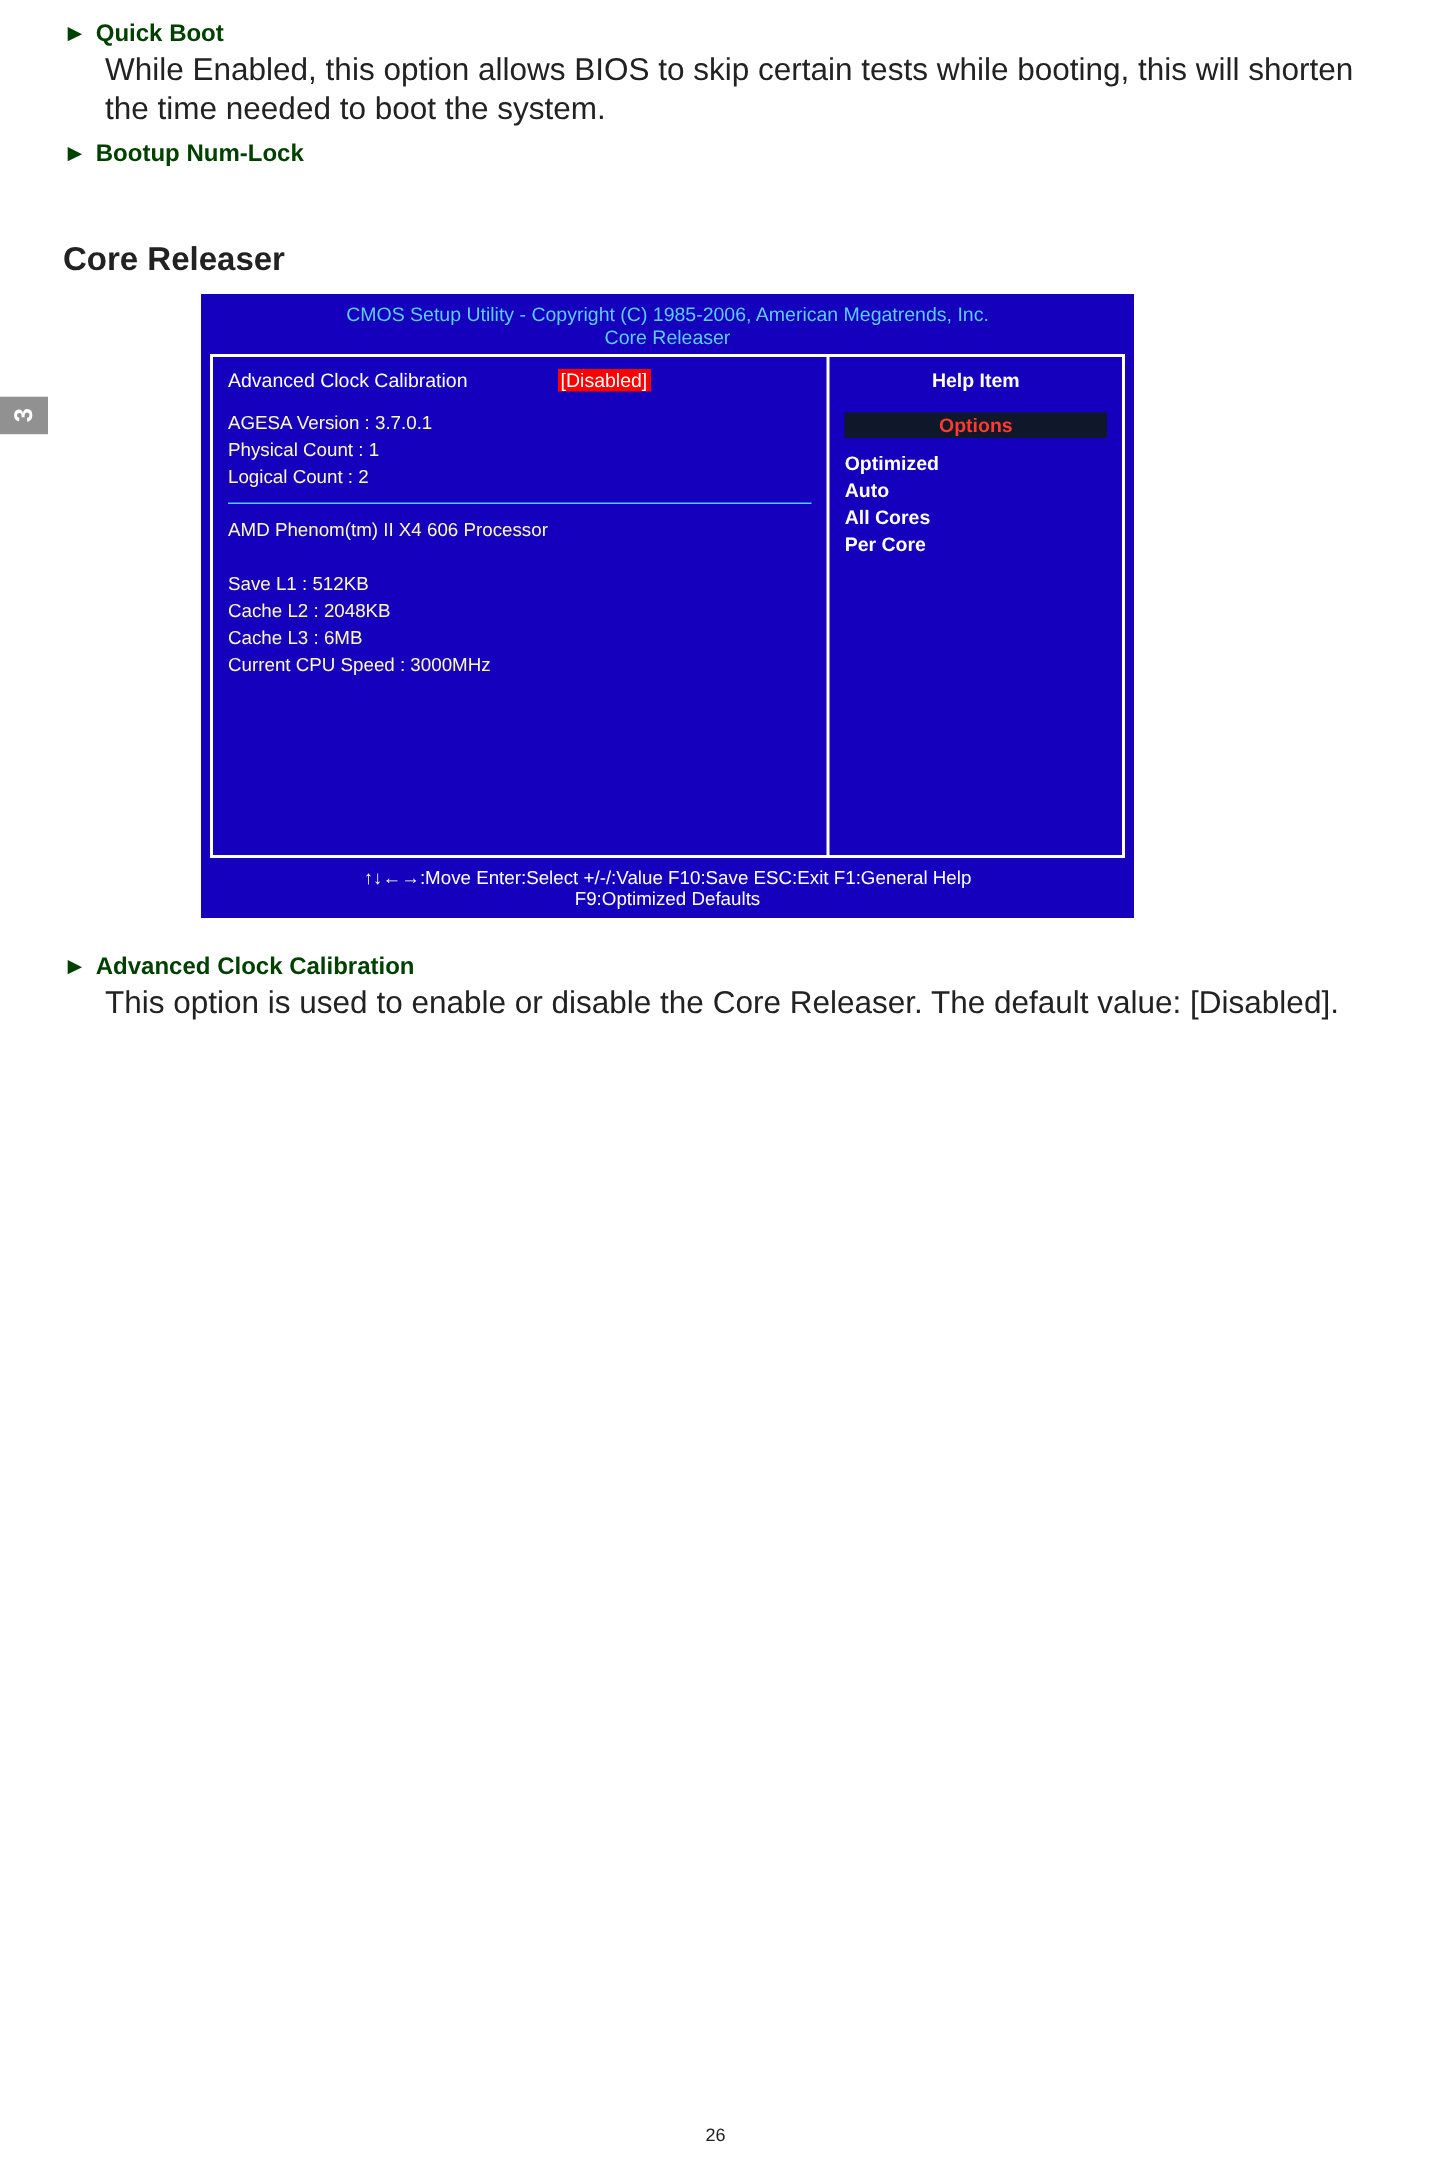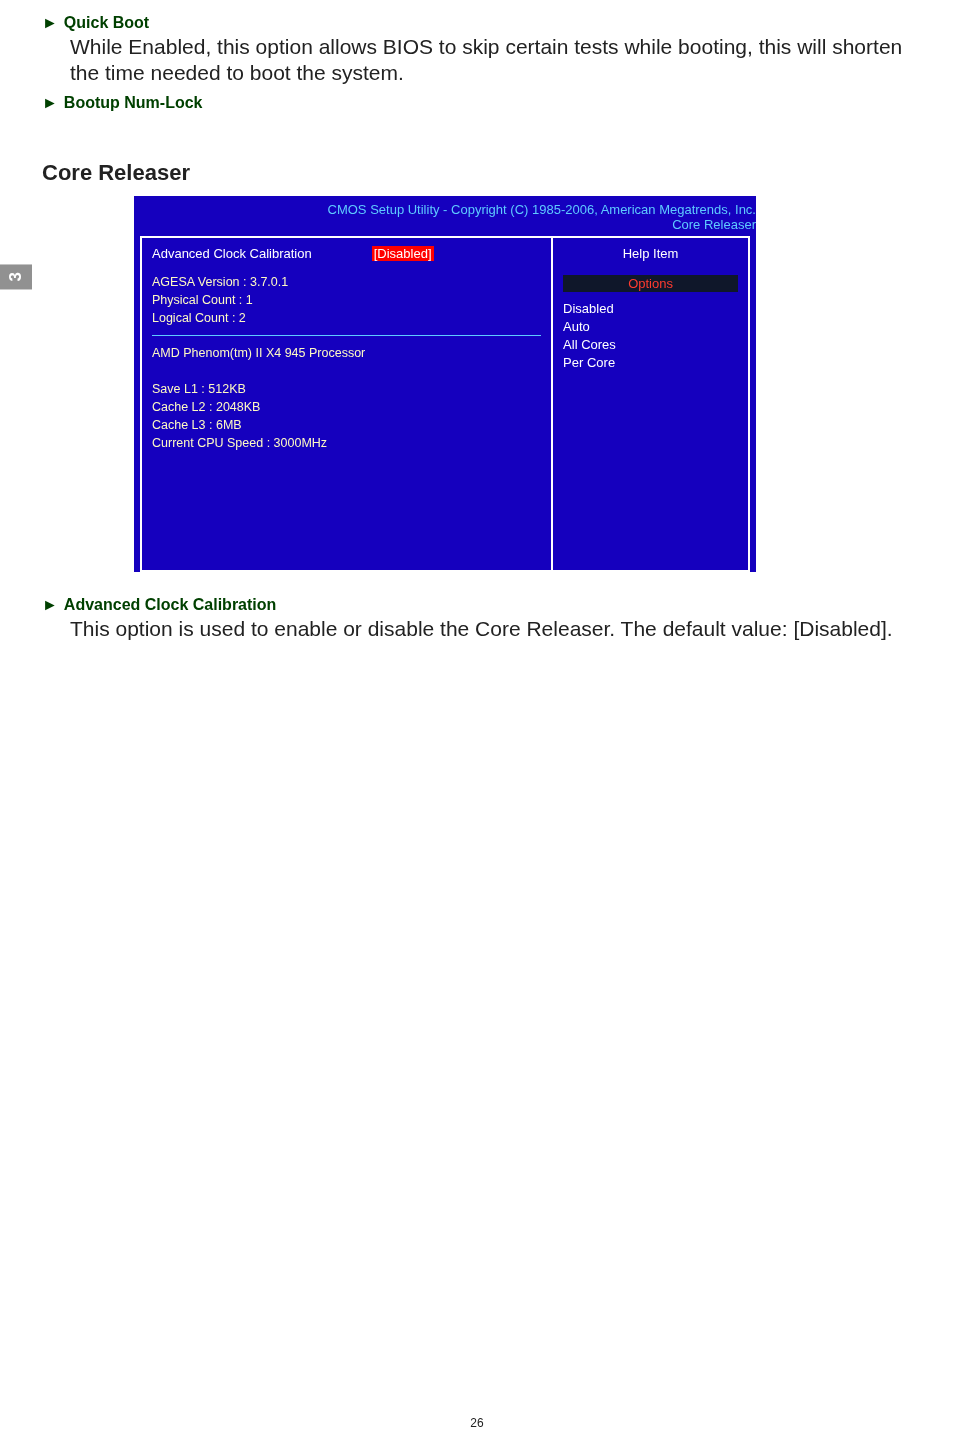--- a/index.html
+++ b/index.html
@@ -6,24 +6,24 @@
 body { font-family: Arial, sans-serif; background: #fff; color: #000; width: 954px; height: 1452px; position: relative; }
 .page-tab { position: absolute; left: 0; top: 264px; background: #919191; color: #fff; font-size: 17px; font-weight: bold; padding: 8px 6px; writing-mode: vertical-rl; transform: rotate(180deg); }
 .content { padding: 14px 42px 0 42px; }
 .item-block { margin-bottom: 8px; }
 .item-title { color: #004000; font-weight: bold; font-size: 16px; display: flex; align-items: center; }
 .arrow { margin-right: 6px; }
 .item-desc { color: #222; font-size: 21px; line-height: 26px; padding-left: 28px; margin-top: 2px; }
 .section-heading { font-size: 22px; font-weight: bold; color: #222; margin-top: 48px; margin-bottom: 10px; }
 .bios-wrap { margin-left: 92px; margin-top: 6px; }
 .bios { background: #1500be; color: #fff; width: 622px; font-family: Arial, sans-serif; font-size: 13px; }
-.bios-top { text-align: right; padding: 6px 0 4px 0; color: #5fcaff; border-radius: 11px; }
+.bios-top { text-align: center; padding: 6px 0 4px 0; color: #5fcaff; border-radius: 11px; }
 .bios-main { display: flex; border-top: 2px solid #fff; border-bottom: 2px solid #fff; margin: 0 6px; }
 .bios-left { width: 420px; border: 2px solid #fff; border-top: none; border-bottom: none; padding: 8px 10px; }
-.bios-right { width: 200px; border-right: 2px solid #fff; padding: 8px 10px; }
+.bios-right { width: 200px; border-right: 2px solid #fff; padding: 8px 10px; font-weight: bold; }
 .bios-row-top { display: flex; color: #fff; margin-bottom: 12px; }
 .bios-row-top .val { color: #fff; background: #ff0000; padding: 0 2px; margin-left: 60px; }
 .bios-info { color: #fef9c3; font-size: 12.5px; line-height: 18px; }
 .bios-divider { border-top: 1px solid #5fcaff; margin: 8px 0; width: 100%; }
 .help-title { text-align: center; color: #fff; margin-bottom: 14px; }
 .opt-highlight { background: #0f172a; color: #ff3b2f; display: block; text-align: center; padding: 1px 0; margin-bottom: 8px; }
 .opt-list { color: #fff; line-height: 18px; font-size: 13px; }
 .bios-keys { text-align: center; color: #fff; padding: 6px 0; font-size: 12.5px; }
 .page-num { position: absolute; bottom: 22px; left: 0; width: 100%; text-align: center; font-size: 12px; color: #222; }
 .bios-left .extra-space { height: 110px; }
@@ -61,39 +61,43 @@
         <div class="bios-left">
           <div class="bios-row-top">
             <span>Advanced Clock Calibration</span>
             <span class="val">[Disabled]</span>
           </div>
           <div class="bios-info">
             <div>AGESA Version : 3.7.0.1</div>
             <div>Physical Count : 1</div>
             <div>Logical Count : 2</div>
             <div class="bios-divider"></div>
-            <div>AMD Phenom(tm) II X4 945 Processor</div>
+            <div>AMD Phenom(tm) II X4 606 Processor</div>
             <br>
             <div>Save L1 : 512KB</div>
             <div>Cache L2 : 2048KB</div>
             <div>Cache L3 : 6MB</div>
             <div>Current CPU Speed    : 3000MHz</div>
           </div>
           <div class="extra-space"></div>
         </div>
         <div class="bios-right">
           <div class="help-title">Help Item</div>
           <span class="opt-highlight">Options</span>
           <div class="opt-list">
-            <div>Disabled</div>
+            <div>Optimized</div>
             <div>Auto</div>
             <div>All Cores</div>
             <div>Per Core</div>
           </div>
         </div>
+      </div>
+      <div class="bios-keys">
+        <div class="row1">↑↓←→:Move   Enter:Select     +/-/:Value    F10:Save     ESC:Exit    F1:General Help</div>
+        <div>F9:Optimized Defaults</div>
       </div>
     </div>
   </div>
 
   <div style="height:24px"></div>
 
   <div class="item-block">
     <div class="item-title">
       <span class="arrow">►</span>
       <span>Advanced Clock Calibration</span>

